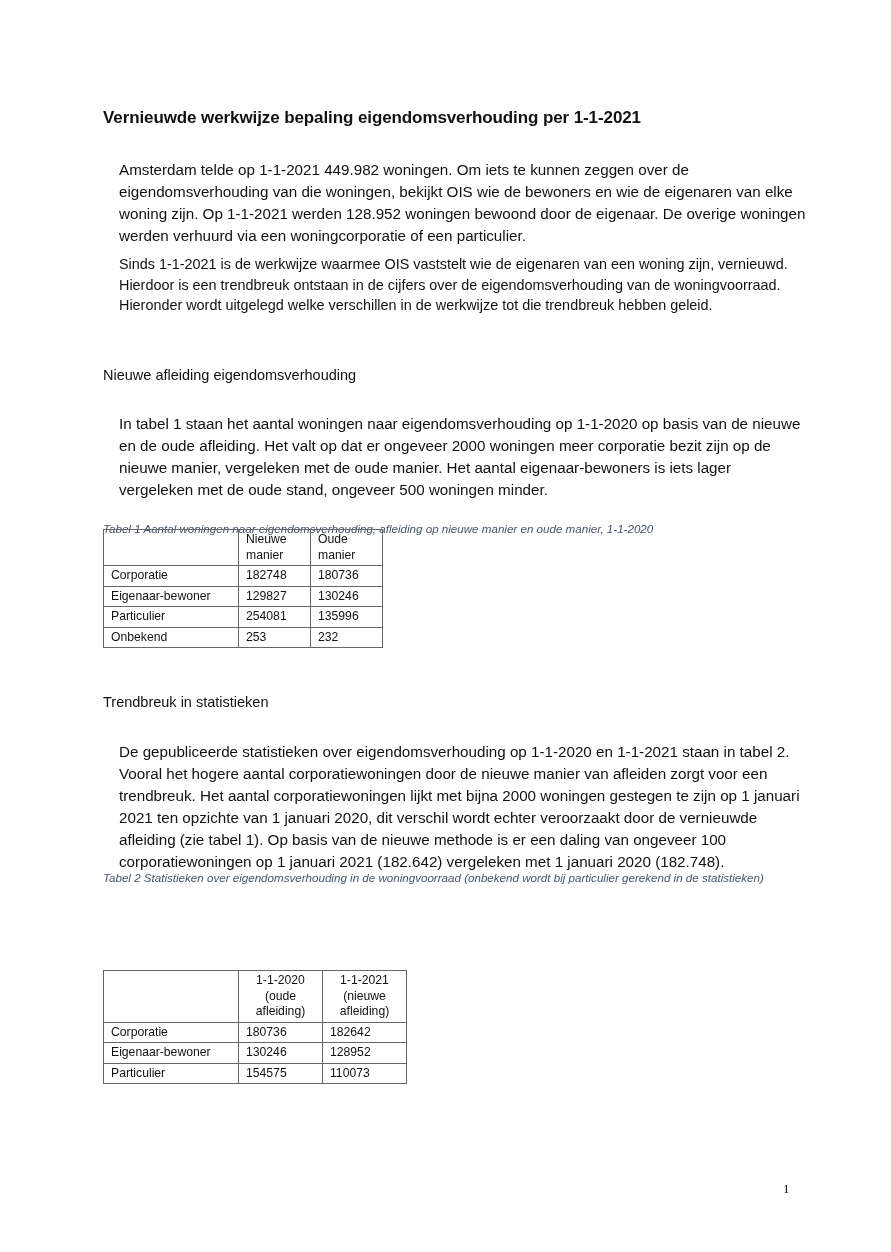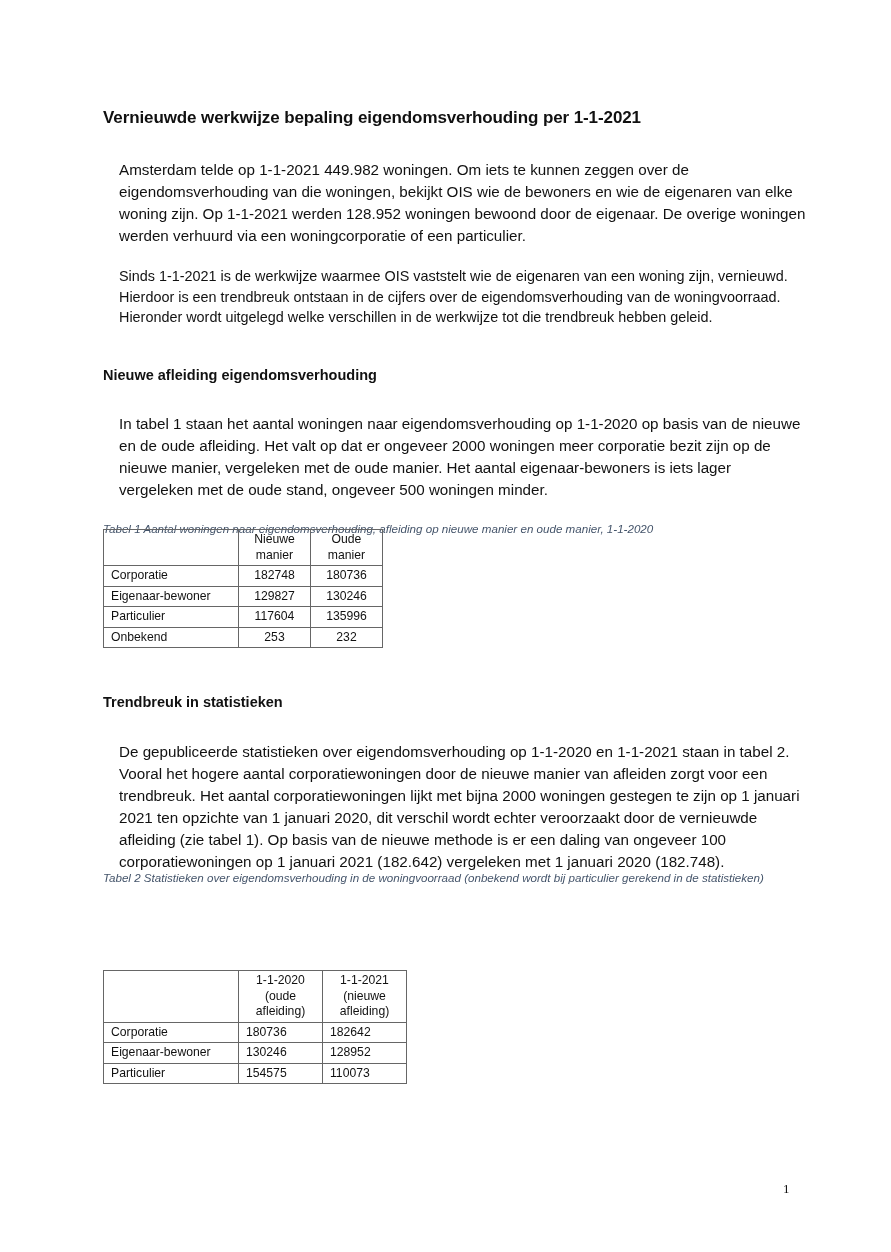--- a/index.html
+++ b/index.html
@@ -3,39 +3,39 @@
 <meta charset="utf-8">
 <style>
   html, body { margin: 0; padding: 0; background: #ffffff; }
   body { width: 891px; height: 1252px; position: relative; overflow: hidden;
          font-family: "Liberation Sans", sans-serif; color: #111; }
   .page { position: absolute; left: 103px; top: 0; width: 690px; }
   h1 { position: absolute; left: 0; top: 108px; margin: 0; font-size: 17px; font-weight: bold;
        white-space: nowrap; letter-spacing: -0.1px; }
   .p { position: absolute; left: 0; margin: 16px; font-size: 15.2px; line-height: 22px; width: 690px; }
   .p.small { font-size: 14.4px; line-height: 20.6px; }
-  h2 { position: absolute; left: 0; margin: 0; font-size: 14.5px; font-weight: bold; }
+  h2 { position: absolute; left: 0; margin: 0; font-size: 14.5px; font-weight: normal; }
   .caption { position: absolute; left: 0; margin: 0; font-size: 11.6px; font-style: italic;
              color: #44546a; line-height: 16px; width: 670px; }
   table { position: absolute; left: 0; border-collapse: collapse; font-size: 12.2px; }
   td { border: 1px solid #666; padding: 2px 7px; vertical-align: top; line-height: 15.5px; }
   td.lbl { width: 120px; margin-left: 33px; }
-  .t1 td.val { width: 57px; text-align: center; }
+  .t1 td.val { width: 57px; }
   .t2 td.val { width: 69px; }
   .t2 td.hdr { text-align: center; }
   .pagenum { position: absolute; left: 783px; top: 1181px; font-size: 13px; font-family: "Liberation Serif", serif; }
 </style>
 </head>
 <body>
 
 <div class="page">
   <h1>Vernieuwde werkwijze bepaling eigendomsverhouding per 1-1-2021</h1>
 
   <p class="p" style="top:143px;">Amsterdam telde op 1-1-2021 449.982 woningen. Om iets te kunnen zeggen over de eigendomsverhouding van die woningen, bekijkt OIS wie de bewoners en wie de eigenaren van elke woning zijn. Op 1-1-2021 werden 128.952 woningen bewoond door de eigenaar. De overige woningen werden verhuurd via een woningcorporatie of een particulier.</p>
-  <p class="p small" style="top:250px;">Sinds 1-1-2021 is de werkwijze waarmee OIS vaststelt wie de eigenaren van een woning zijn, vernieuwd. Hierdoor is een trendbreuk ontstaan in de cijfers over de eigendomsverhouding van de woningvoorraad. Hieronder wordt uitgelegd welke verschillen in de werkwijze tot die trendbreuk hebben geleid.</p>
+  <p class="p small" style="top:238px;">Sinds 1-1-2021 is de werkwijze waarmee OIS vaststelt wie de eigenaren van een woning zijn, vernieuwd. Hierdoor is een trendbreuk ontstaan in de cijfers over de eigendomsverhouding van de woningvoorraad. Hieronder wordt uitgelegd welke verschillen in de werkwijze tot die trendbreuk hebben geleid.</p>
 
   <h2 style="top:367px;">Nieuwe afleiding eigendomsverhouding</h2>
   <p class="p" style="top:397px;">In tabel 1 staan het aantal woningen naar eigendomsverhouding op 1-1-2020 op basis van de nieuwe en de oude afleiding. Het valt op dat er ongeveer 2000 woningen meer corporatie bezit zijn op de nieuwe manier, vergeleken met de oude manier. Het aantal eigenaar-bewoners is iets lager vergeleken met de oude stand, ongeveer 500 woningen minder.</p>
   <p class="caption" style="top:521px;">Tabel 1 Aantal woningen naar eigendomsverhouding, afleiding op nieuwe manier en oude manier, 1-1-2020</p>
 
   <table class="t1" style="top:529px;">
     <tbody>
         <tr>
       <td class="lbl"></td>
       <td class="val">Nieuwe manier</td>
@@ -46,21 +46,21 @@
       <td class="val">182748</td>
       <td class="val">180736</td>
     </tr>
     <tr>
       <td class="lbl">Eigenaar-bewoner</td>
       <td class="val">129827</td>
       <td class="val">130246</td>
     </tr>
     <tr>
       <td class="lbl">Particulier</td>
-      <td class="val">117604</td>
+      <td class="val">254081</td>
       <td class="val">135996</td>
     </tr>
     <tr>
       <td class="lbl">Onbekend</td>
       <td class="val">253</td>
       <td class="val">232</td>
     </tr>
   </tbody>
     </table>
 

